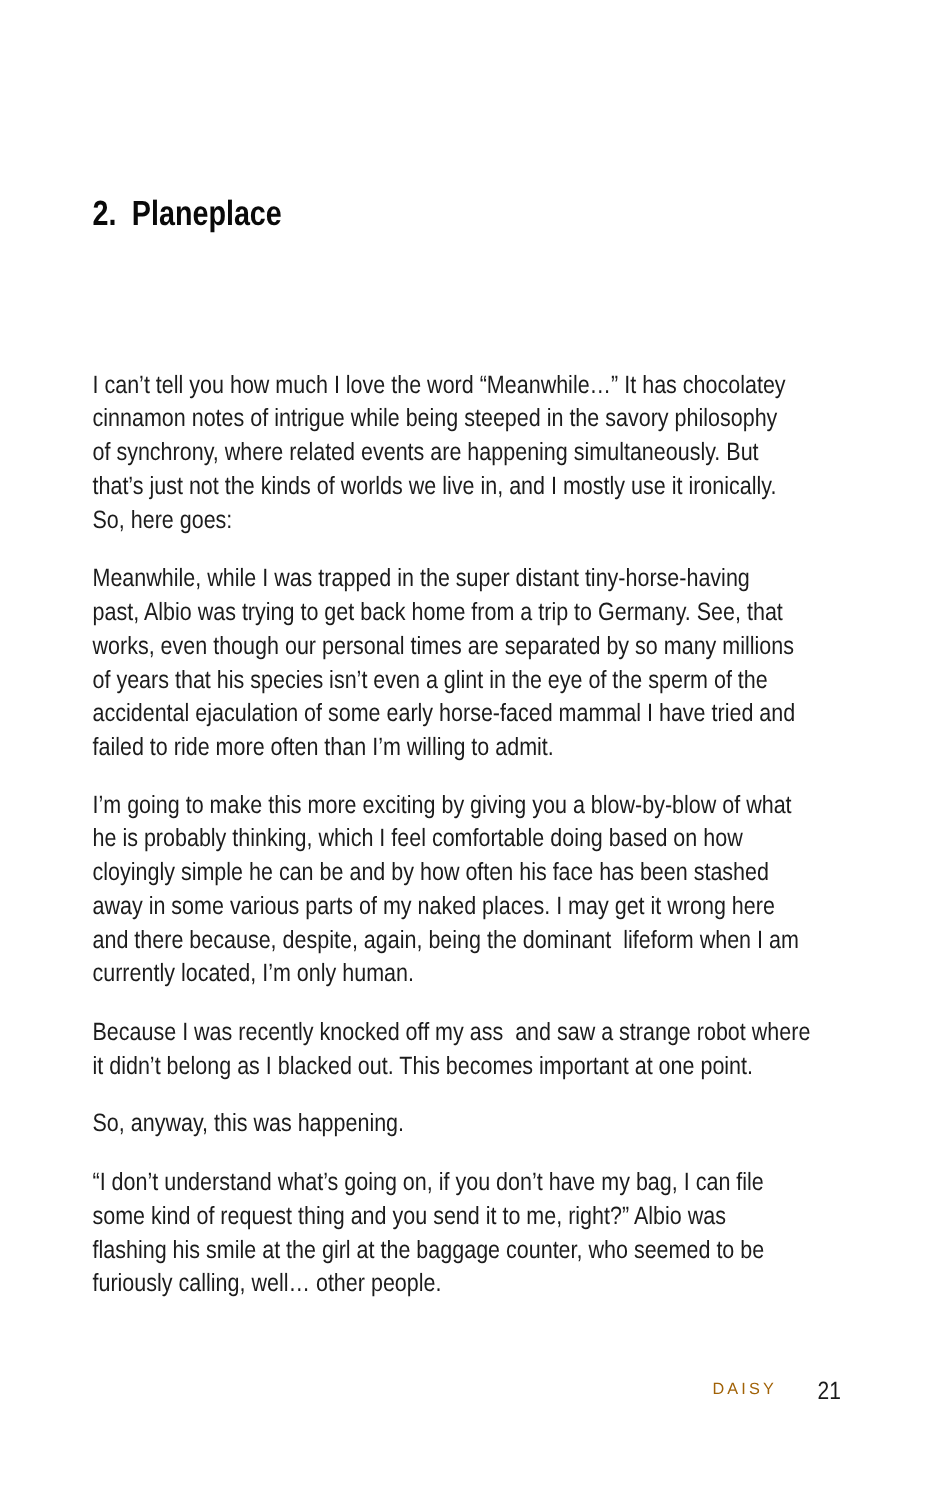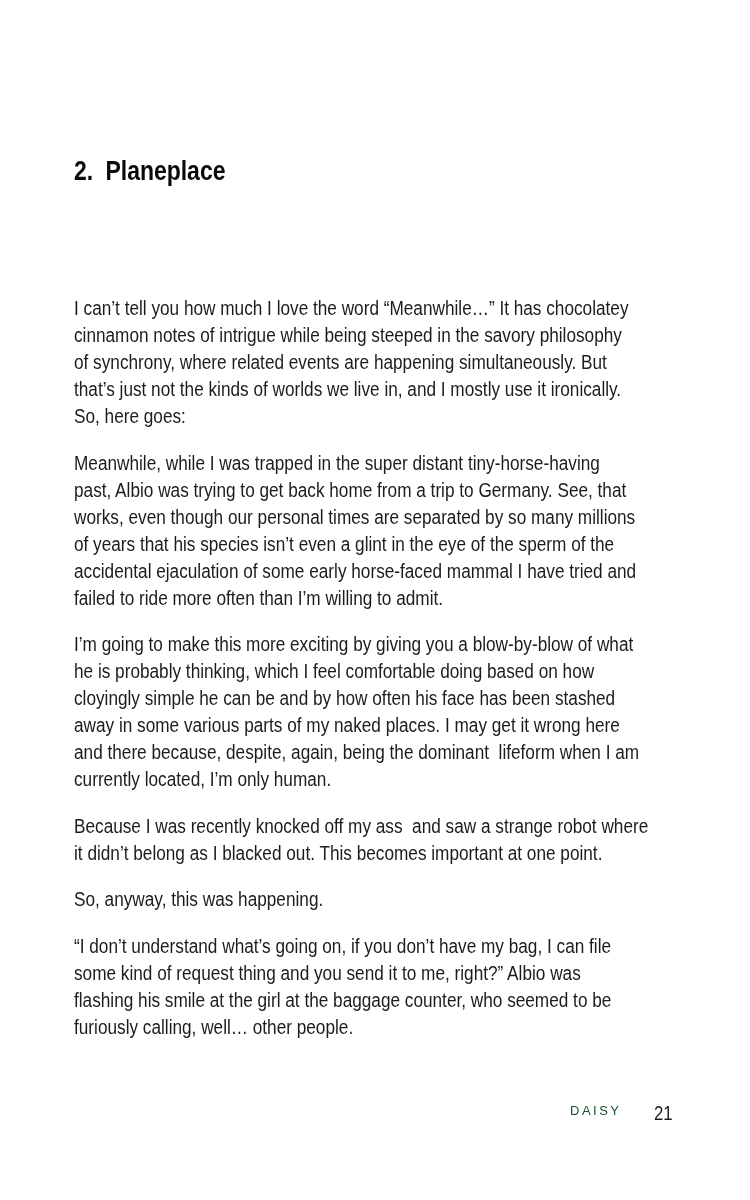--- a/index.html
+++ b/index.html
@@ -48,21 +48,21 @@
     white-space: pre-wrap;
     letter-spacing: 0;
   }
   .footer-book-title {
     position: absolute;
     left: 570px;
     top: 1103px;
     font-size: 13px;
     line-height: 15px;
     letter-spacing: 2.5px;
-    color: #14532d;
+    color: #a16207;
   }
   .footer-page-number {
     position: absolute;
     left: 654px;
     top: 1102px;
     font-size: 20px;
     line-height: 23px;
     color: #1a1a1a;
     transform: scaleX(0.84);
     transform-origin: left top;

